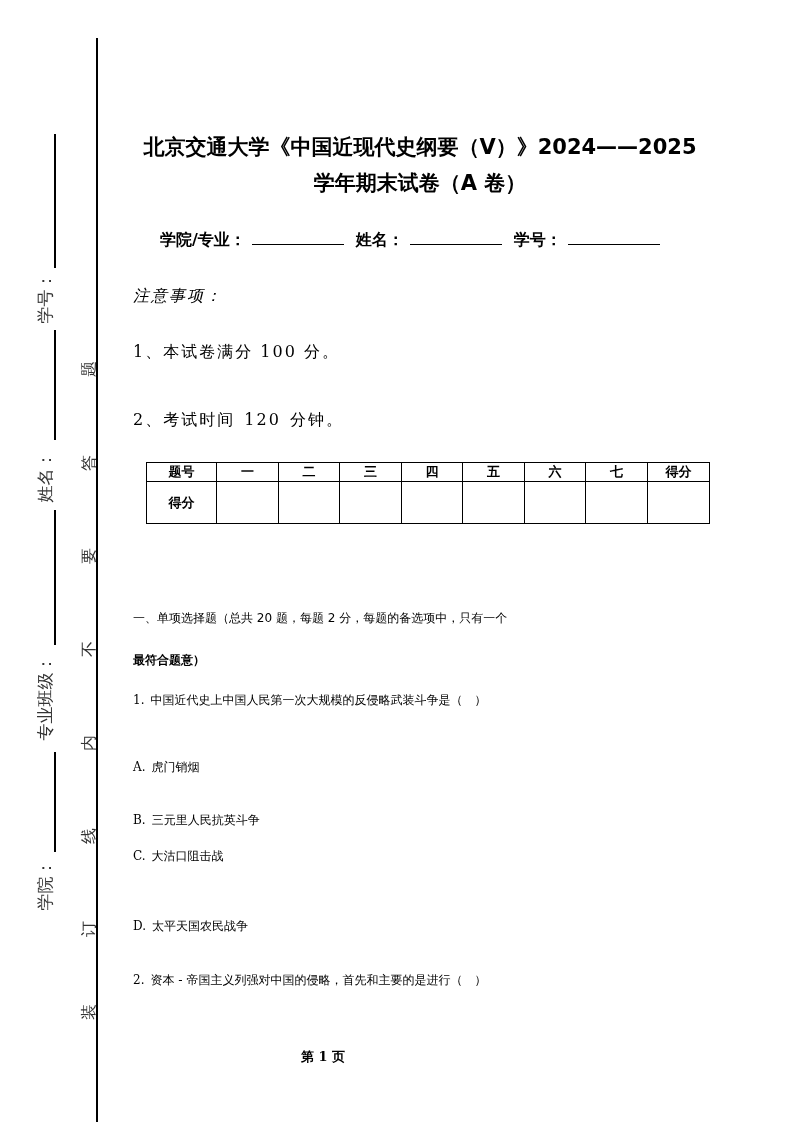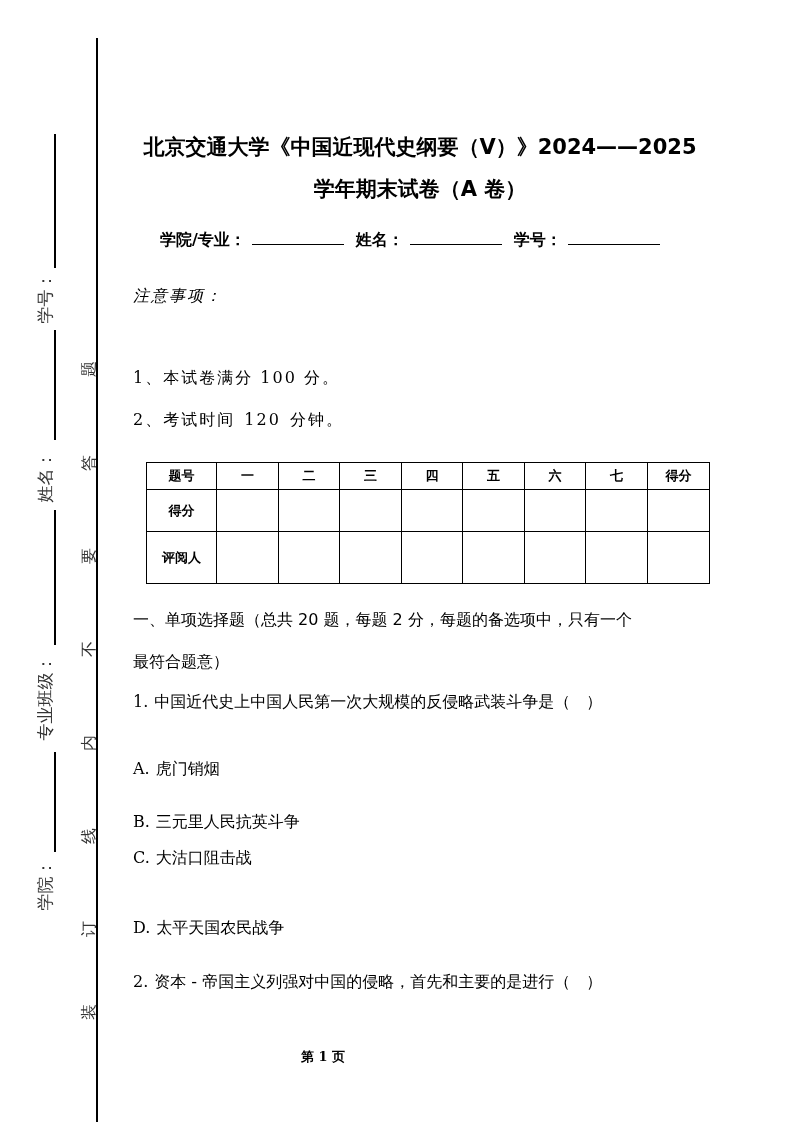--- a/index.html
+++ b/index.html
@@ -52,21 +52,21 @@
   table.score {
     position: absolute; left: 146px; top: 462px;
     border-collapse: collapse;
     font-family: "DejaVu Sans", sans-serif; font-weight: bold; font-size: 13px;
   }
   table.score td {
     border: 1.5px solid #000; text-align: center; padding: 0;
   }
   .q-text {
     position: absolute; left: 133px;
-    font-family: "DejaVu Sans", sans-serif; font-size: 16px; white-space: nowrap;
+    font-family: "DejaVu Sans", sans-serif; font-size: 12px; white-space: nowrap;
   }
   .q-num { font-family: "DejaVu Serif", serif; margin-right: 6px; }
   .footer {
     position: absolute; top: 1048px; left: 0; width: 646px; text-align: center;
     font-family: "DejaVu Serif", serif; font-weight: bold; font-size: 13px;
   }
 </style>
 </head>
 <body>
 
@@ -87,40 +87,40 @@
   <div class="seal" style="left:80px; top:454px;">答</div>
   <div class="seal" style="left:80px; top:547px;">要</div>
   <div class="seal" style="left:80px; top:640px;">不</div>
   <div class="seal" style="left:80px; top:734px;">内</div>
   <div class="seal" style="left:80px; top:827px;">线</div>
   <div class="seal" style="left:80px; top:920px;">订</div>
   <div class="seal" style="left:80px; top:1003px;">装</div>
 </div>
 
 <div class="title" style="top:133px;">北京交通大学《中国近现代史纲要（V）》2024——2025</div>
-<div class="title" style="top:175px;">学年期末试卷（A 卷）</div>
+<div class="title" style="top:169px;">学年期末试卷（A 卷）</div>
 
 <div class="info-row">
   <span>学院/专业：</span>
   <span class="blank"></span>
   <span>姓名：</span>
   <span class="blank"></span>
   <span>学号：</span>
   <span class="blank" style="margin-right:0;"></span>
 </div>
 
 <div class="notice" style="top:286px;font-style:italic;">注意事项：</div>
-<div class="notice" style="top:368px;">1、本试卷满分 100 分。</div>
+<div class="notice" style="top:342px;">1、本试卷满分 100 分。</div>
 <div class="notice" style="top:410px;">
   <span>2、考试时间</span><span class="underline-val"> 120 </span><span>分钟。</span>
 </div>
 
 <table class="score">
   <tbody>
-      <tr style="height:27px;">
+      <tr style="height:19px;">
     <td style="width:69px;">题号</td>
     <td style="width:61px;">一</td>
     <td style="width:60px;">二</td>
     <td style="width:61px;">三</td>
     <td style="width:60px;">四</td>
     <td style="width:61px;">五</td>
     <td style="width:60px;">六</td>
     <td style="width:61px;">七</td>
     <td style="width:61px;">得分</td>
   </tr>
@@ -128,36 +128,25 @@
     <td>得分</td>
     <td></td>
     <td></td>
     <td></td>
     <td></td>
     <td></td>
     <td></td>
     <td></td>
     <td></td>
   </tr>
-  <tr style="height:52px;">
-    <td>评阅人</td>
-    <td></td>
-    <td></td>
-    <td></td>
-    <td></td>
-    <td></td>
-    <td></td>
-    <td></td>
-    <td></td>
-  </tr>
 </tbody>
   </table>
 
 <div class="q-text" style="top:610px;">一、单项选择题（总共 20 题，每题 2 分，每题的备选项中，只有一个</div>
-<div class="q-text" style="top:652px;">最符合题意）</div>
+<div class="q-text" style="top:652px;font-weight:bold;">最符合题意）</div>
 
 <div class="q-text" style="top:692px;">
   <span class="q-num">1.</span><span>中国近代史上中国人民第一次大规模的反侵略武装斗争是（　）</span>
 </div>
 <div class="q-text" style="top:759px;">
   <span class="q-num">A.</span><span>虎门销烟</span>
 </div>
 <div class="q-text" style="top:812px;">
   <span class="q-num">B.</span><span>三元里人民抗英斗争</span>
 </div>

